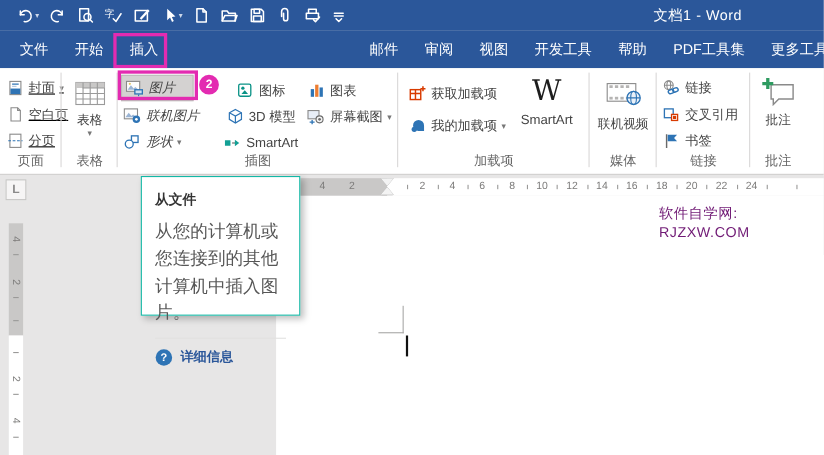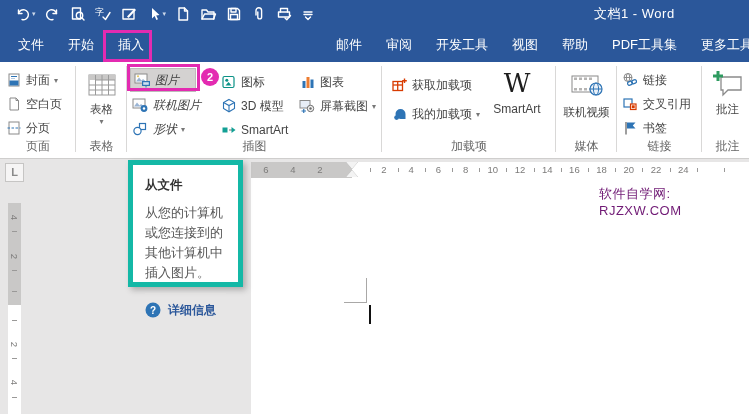--- a/index.html
+++ b/index.html
@@ -32,21 +32,21 @@
   .rbtn .ic { width:17px; height:16px; display:inline-flex; align-items:center; justify-content:center; flex:0 0 auto; }
   .rbtn .dd, .bigbtn .dd { font-size:8px; color:#777; }
   .col { display:flex; flex-direction:column; }
   .col .rbtn { margin-top:2px; }
   .pad-top { padding-top:5px; }
   .bigbtn { position:absolute; text-align:center; color:#444; font-size:11.5px; cursor:default; }
   .bigbtn .bic { display:flex; align-items:center; justify-content:center; height:34px; }
 
   
   .grp-ill-cols { display:flex; padding-top:4px; }
-  .ill-c1 { width:88px;font-style:italic; } .ill-c2 { width:79px; } .ill-c3 { width:88px; }
+  .ill-c1 { width:88px;font-style:italic; } .ill-c2 { width:79px;align-items:center; } .ill-c3 { width:88px; }
   .picture-row { background:#d4d2d1; width:66px; margin-left:3px; border:1px solid #bdbbba; height:24px; padding-left:3px; }
   .annot-pic { position:absolute; left:0; top:2px; width:73px; height:27px; border:3px solid #e32bb1; pointer-events:none; z-index:5; }
   .badge { position:absolute; left:74px; top:6px; width:18px; height:18px; border-radius:50%; background:#e32bb1; color:#fff; font-size:11px; font-weight:bold; text-align:center; line-height:18px; z-index:6; }
 
   
   .workspace { position:absolute; left:0; top:160px; width:749px; height:254px; background:#e7e6e6; }
   .tabsel { position:absolute; left:5px; top:3px; width:19px; height:19px; background:#f6f5f5; border:1px solid #c6c5c4; color:#8a8a8a; font-size:11px; font-weight:bold; text-align:center; line-height:17px; }
   .hruler-gray { position:absolute; left:251px; top:2px; width:101px; height:16px; background:#c9c8c7; }
   .hruler-white { position:absolute; left:352px; top:2px; width:397px; height:16px; background:#fff; }
   .rnum { position:absolute; top:0; height:16px; line-height:16px; font-size:9.5px; color:#7c7b7a; transform:translateX(-50%); }
@@ -59,23 +59,23 @@
   .vruler .vwhite { position:absolute; left:0; top:102px; width:13px; height:109px; background:#fff; }
   .vnum { position:absolute; left:0; width:13px; text-align:center; font-size:9.5px; color:#7c7b7a; transform:rotate(90deg); }
   .vtick { position:absolute; left:4px; width:5px; height:1px; background:#9a9998; }
   .page { position:absolute; left:251px; top:18px; width:498px; height:236px; background:#fff; }
   .watermark { position:absolute; left:599px; top:25px; font-size:13px; color:#701a75; letter-spacing:.5px; }
   .crop-v { position:absolute; left:366px; top:118px; width:1px; height:25px; background:#a9a8a7; }
   .crop-h { position:absolute; left:344px; top:142px; width:23px; height:1px; background:#a9a8a7; }
   .caret { position:absolute; left:369px; top:145px; width:2px; height:19px; background:#111; }
 
   
-  .tooltip { position:absolute; left:128px; top:0; width:115px; height:127px; background:#fff; border:5px solid #14b8a6; box-shadow:3px 3px 6px rgba(0,0,0,.25); padding:12px 12px 0 12px; z-index:20; }
+  .tooltip { position:absolute; left:128px; top:0; width:145px; height:127px; background:#fff; border:1px solid #14b8a6; box-shadow:3px 3px 6px rgba(0,0,0,.25); padding:12px 12px 0 12px; z-index:20; }
   .tt-title { font-size:12.5px; font-weight:bold; color:#333; }
-  .tt-body { margin-top:9px; font-size:13px; color:#575757; line-height:1.55; }
+  .tt-body { margin-top:9px; font-size:16px; color:#575757; line-height:1.55; }
   .tt-hr { border:none; border-top:1px solid #e2e1e0; margin:9px 0 8px 0; }
   .tt-link { display:flex; align-items:center; gap:7px; }
   .tt-link .q { width:16px; height:16px; }
   .tt-link .txt { font-size:12px; font-weight:bold; color:#2b579a; }
 </style>
 </head>
 <body>
 
 <div id="app">
 
@@ -160,30 +160,30 @@
     <div class="win-title">文档1 - Word</div>
   </div>
 
   <div class="tabrow" id="tabrow">
     <div class="annot-tab"></div>
   <div class="tab first">文件</div>
       <div class="tab">开始</div>
       <div class="tab gap">插入</div>
       <div class="tab">邮件</div>
       <div class="tab">审阅</div>
+      <div class="tab">视图</div>
       <div class="tab">开发工具</div>
-      <div class="tab">视图</div>
       <div class="tab">帮助</div>
       <div class="tab">PDF工具集</div>
       <div class="tab">更多工具</div>
     </div>
 
   <div class="ribbon">
 
-    <div class="grp" style="width:76px;">
+    <div class="grp" style="width:56px;text-decoration:underline;">
       <div class="col pad-top">
         <div class="rbtn">
           <span class="ic">
             <svg width="16" height="16">
                 <rect x="3" y="2" width="10" height="12" fill="#fff" stroke="#8a8a8a"></rect>
                 <rect x="3.5" y="8.5" width="9" height="5" fill="#2e74b5"></rect>
                 <line x1="5" y1="4.5" x2="11" y2="4.5" stroke="#2e74b5"></line>
                 <line x1="5" y1="6.5" x2="9" y2="6.5" stroke="#b5cbe4"></line>
               </svg>
           </span>

